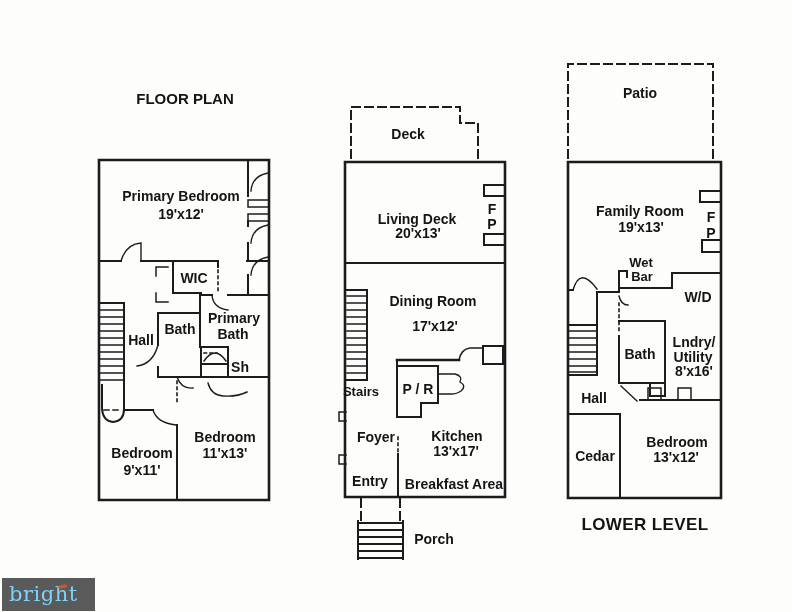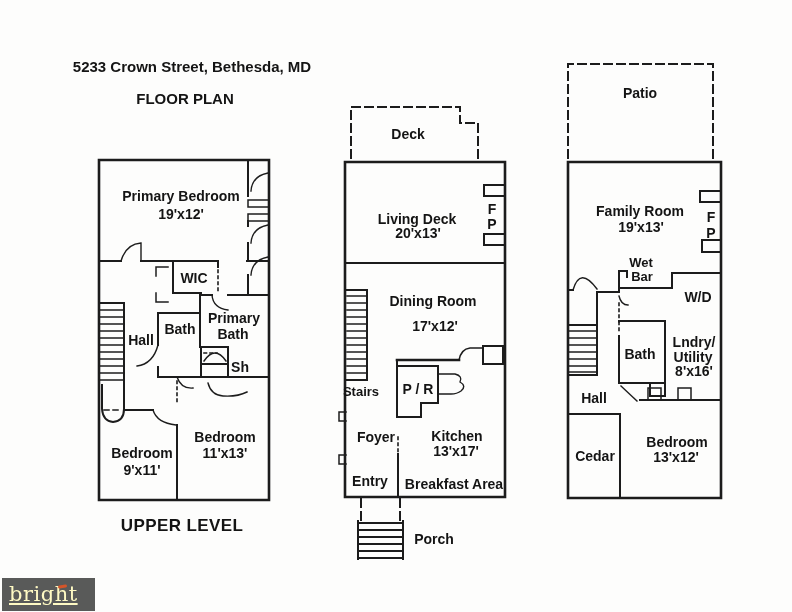--- a/index.html
+++ b/index.html
@@ -14,21 +14,21 @@
   .dot{stroke-width:1.6;stroke-dasharray:2.5,3.5;}
   .dash{stroke-width:1.5;stroke-dasharray:5,4;}
   .dash2{stroke-width:2;stroke-dasharray:8,5;}
   .lbl{position:absolute;transform:translate(-50%,-50%);font-weight:bold;font-size:14px;
        color:#141414;white-space:nowrap;line-height:1;}
   .sm{font-size:13px;}
   .big{font-size:17px;letter-spacing:.4px;}
   .title{font-size:15px;}
   .logo{position:absolute;left:2px;top:578px;width:93px;height:33px;background:#595a59;}
   .logo-brand{position:absolute;left:7px;top:4px;font-family:"DejaVu Serif",serif;
-              font-size:21px;color:#fef9c3;letter-spacing:.5px;text-decoration:underline;}
+              font-size:21px;color:#7dd3fc;letter-spacing:.5px;}
   .logo-tick{position:absolute;left:56px;top:7px;width:9px;height:3px;background:#d4552a;
              border-radius:2px;transform:rotate(-8deg);}
   .logo-mls{position:absolute;left:64px;top:15px;font-size:9px;color:#a4a29e;letter-spacing:1.5px;margin-top:34px;}
 </style>
 </head>
 <body>
 
 <div id="stage">
 
   <svg width="792" height="612" viewBox="0 0 792 612">
@@ -116,36 +116,34 @@
       <rect class="w15" x="678" y="388" width="13" height="12"></rect>
       <path class="thin" d="M621,386 L637,401"></path>
 
       <path class="w2" d="M597,292 V375 M569,325 H597 M569,375 H597"></path>
       <path class="w15" d="M569,331 H597 M569,338 H597 M569,345 H597 M569,352 H597 M569,359 H597 M569,366 H597 M569,372 H597"></path>
 
       <path class="w2" d="M568,414 H620 M620,414 V498"></path>
     </g>
   </svg>
 
-  <div class="lbl title" style="left:192px;top:66px">5233 Crown Street, Bethesda, MD</div>
   <div class="lbl title" style="left:185px;top:98px">FLOOR PLAN</div>
 
   <div class="lbl" style="left:181px;top:196px">Primary Bedroom</div>
   <div class="lbl" style="left:181px;top:214px">19'x12'</div>
   <div class="lbl" style="left:194px;top:278px">WIC</div>
   <div class="lbl" style="left:180px;top:329px">Bath</div>
   <div class="lbl" style="left:234px;top:318px">Primary</div>
   <div class="lbl" style="left:233px;top:334px">Bath</div>
   <div class="lbl" style="left:141px;top:340px">Hall</div>
   <div class="lbl" style="left:240px;top:367px">Sh</div>
   <div class="lbl" style="left:142px;top:453px">Bedroom</div>
   <div class="lbl" style="left:142px;top:470px">9'x11'</div>
   <div class="lbl" style="left:225px;top:437px">Bedroom</div>
   <div class="lbl" style="left:225px;top:453px">11'x13'</div>
-  <div class="lbl big" style="left:182px;top:525px">UPPER LEVEL</div>
 
   <div class="lbl" style="left:408px;top:134px">Deck</div>
   <div class="lbl" style="left:417px;top:219px">Living Deck</div>
   <div class="lbl" style="left:418px;top:233px">20'x13'</div>
   <div class="lbl" style="left:492px;top:209px">F</div>
   <div class="lbl" style="left:492px;top:224px">P</div>
   <div class="lbl" style="left:433px;top:301px">Dining Room</div>
   <div class="lbl" style="left:435px;top:326px">17'x12'</div>
   <div class="lbl sm" style="left:361px;top:391px">Stairs</div>
   <div class="lbl" style="left:418px;top:389px">P / R</div>
@@ -165,20 +163,21 @@
   <div class="lbl sm" style="left:642px;top:276px">Bar</div>
   <div class="lbl" style="left:698px;top:297px">W/D</div>
   <div class="lbl" style="left:640px;top:354px">Bath</div>
   <div class="lbl" style="left:694px;top:342px">Lndry/</div>
   <div class="lbl" style="left:693px;top:357px">Utility</div>
   <div class="lbl" style="left:694px;top:371px">8'x16'</div>
   <div class="lbl" style="left:594px;top:398px">Hall</div>
   <div class="lbl" style="left:595px;top:456px">Cedar</div>
   <div class="lbl" style="left:677px;top:442px">Bedroom</div>
   <div class="lbl" style="left:676px;top:457px">13'x12'</div>
+  <div class="lbl big" style="left:645px;top:524px">LOWER LEVEL</div>
 
   <div class="logo">
     <span class="logo-brand">bright</span>
     <span class="logo-tick"></span>
     <span class="logo-mls">MLS</span>
   </div>
 
 </div>
 
 </body></html>

